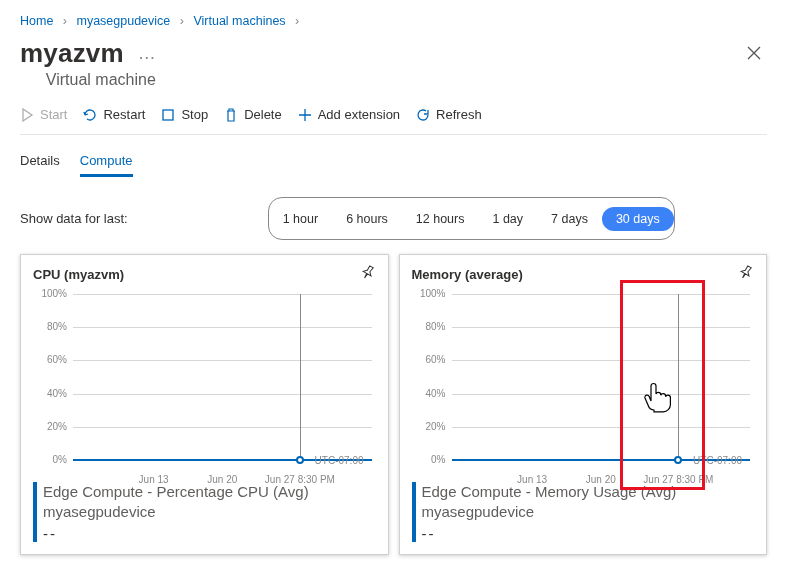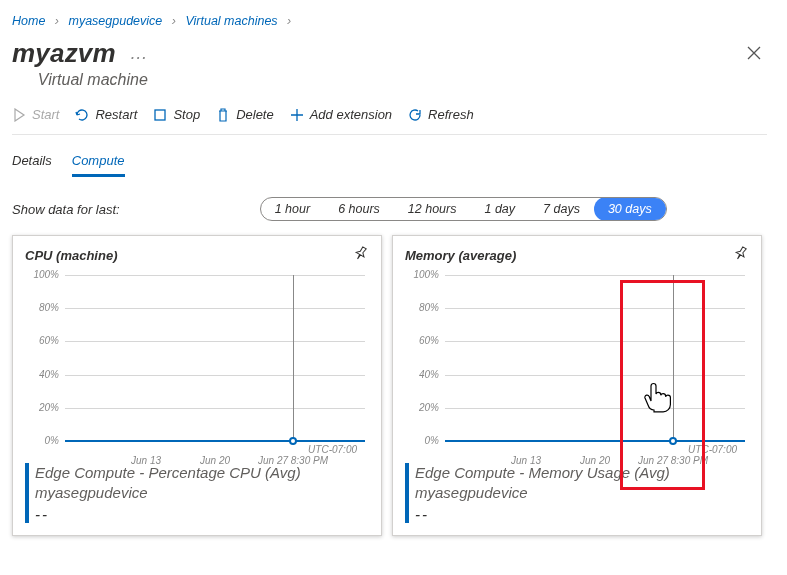--- a/index.html
+++ b/index.html
@@ -1,53 +1,53 @@
 <!DOCTYPE html>
 <html><head>
 <meta charset="utf-8">
 <style>
   * { box-sizing: border-box; margin: 0; padding: 0; }
   body { font-family: "Segoe UI", Arial, sans-serif; font-size: 13px; color: #323130; background: #fff; width: 787px; height: 575px; overflow: hidden; }
-  .page { padding: 8px 20px 20px 12px; position: relative; font-style: italic; }
+  .page { padding: 8px 20px 20px 20px; position: relative; }
   .breadcrumb { font-size: 12.5px; padding: 6px 0 10px 0; }
   .breadcrumb a { color: #0067b8; text-decoration: none; cursor: pointer; }
   .breadcrumb .sep { margin: 0 6px; color: #888; }
   .header { display: flex; align-items: flex-start; justify-content: space-between; text-align: right; }
   .title-block { display: flex; flex-direction: column; }
   .title-row { display: flex; align-items: center; gap: 14px; }
   h1 { font-size: 26px; font-weight: 600; letter-spacing: 0.2px; }
   .more { color: #888; font-size: 18px; cursor: pointer; }
   .subtitle { font-size: 16px; color: #605e5c; margin-top: 2px; }
   .close { font-size: 18px; color: #555; padding: 6px; cursor: pointer; }
   .toolbar { display: flex; gap: 16px; padding: 18px 0 12px 0; border-bottom: 1px solid #e5e5e5; }
   .tool { display: flex; align-items: center; gap: 6px; color: #323130; cursor: pointer; }
   .tool.disabled { color: #a9a9a9; cursor: default; }
   .tool svg { width: 14px; height: 14px; }
   .tabs { display: flex; gap: 20px; margin: 14px 0 8px 0; }
   .tab { padding: 4px 0 6px 0; cursor: pointer; color: #323130; }
   .tab.active { color: #0067b8; border-bottom: 3px solid #0067b8; font-weight: 400; }
   .show-row { display: flex; align-items: center; justify-content: flex-start; gap: 140px; margin: 20px 0 14px 0; font-size: 13px; }
-  .range-picker { display: flex; border: 1px solid #8a8886; border-radius: 14px; height: 24px; align-items: center; overflow: hidden; }
+  .range-picker { display: flex; border: 1px solid #8a8886; border-radius: 14px; height: 43px; align-items: center; overflow: hidden; }
   .range-opt { padding: 0 14px; font-size: 12.5px; color: #323130; cursor: pointer; line-height: 24px; }
   .range-opt.active { background: #3b82f6; color: #fff; border-radius: 12px; }
   .cards { display: flex; gap: 10px; }
   .card { border: 1px solid #d2d0ce; box-shadow: 0 1px 4px rgba(0,0,0,0.2); width: 370px; padding: 10px 12px 12px 12px; position: relative; }
   .card-head { display: flex; justify-content: space-between; align-items: center; margin-bottom: 10px; }
   .card-title { font-weight: 600; font-size: 13px; }
   .pin { cursor: pointer; color: #555; }
   .chart-area { position: relative; height: 180px; margin-bottom: 8px; }
   .plot { position: absolute; left: 40px; right: 4px; top: 0; bottom: 14px; }
   .grid-line { position: absolute; left: 0; right: 0; border-top: 1px solid #d6d6d6; }
   .y-label { position: absolute; left: -36px; top: -7px; font-size: 10px; color: #888; width: 30px; text-align: right; }
   .data-line { position: absolute; left: 0; right: 0; top: calc(100% - 1px); border-top: 2px solid #0067b8; }
   .hover-line { position: absolute; top: 0; bottom: -4px; width: 1px; background: #888; }
   .hover-point { position: absolute; width: 8px; height: 8px; border: 2px solid #0067b8; background: #fff; border-radius: 50%; transform: translate(-50%, -50%); }
   .x-axis { position: absolute; bottom: 0; left: 40px; right: 4px; display: flex; justify-content: space-between; font-size: 10px; color: #888; }
   .x-tick { position: absolute; transform: translateX(-50%); white-space: nowrap; }
-  .tz { position: absolute; right: 12px; bottom: 0; font-size: 10px; color: #888; }
+  .tz { position: absolute; right: 12px; bottom: 8px; font-size: 10px; color: #888; }
   .legend { display: flex; align-items: flex-start; gap: 8px; margin-top: 6px; border-left: 4px solid #0067b8; padding-left: 6px; }
   .legend-txt { font-size: 15px; color: #605e5c; line-height: 1.3; }
   .legend-val { font-size: 15px; color: #323130; margin-top: 4px; letter-spacing: 2px; }
   .highlight-box { position: absolute; border: 3px solid #e81123; top: 280px; left: 620px; width: 85px; height: 210px; pointer-events: none; z-index: 10; }
   .cursor-pointer-icon { position: absolute; z-index: 11; pointer-events: none; }
 </style>
 </head>
 <body>
 
 <div class="page">
@@ -129,21 +129,21 @@
       <div class="range-opt">1 day</div>
       <div class="range-opt">7 days</div>
       <div class="range-opt active">30 days</div>
     </div>
   </div>
 
   <div class="cards">
 
     <div class="card">
       <div class="card-head">
-        <span class="card-title">CPU (machine)</span>
+        <span class="card-title">CPU (myazvm)</span>
         <span class="pin">
           <svg width="16" height="16" viewBox="0 0 16 16">
               <path d="M6 1 h4 l-1 5 l3 3 h-4 l-0.5 5 l-0.5 -5 H3 l3 -3 z" fill="none" stroke="#323130" stroke-width="1" transform="rotate(30 8 8)"></path>
             </svg>
         </span>
       </div>
       <div class="chart-area">
         <div class="plot">
           <div class="grid-line" style="top:0%">
               <span class="y-label">100%</span>

